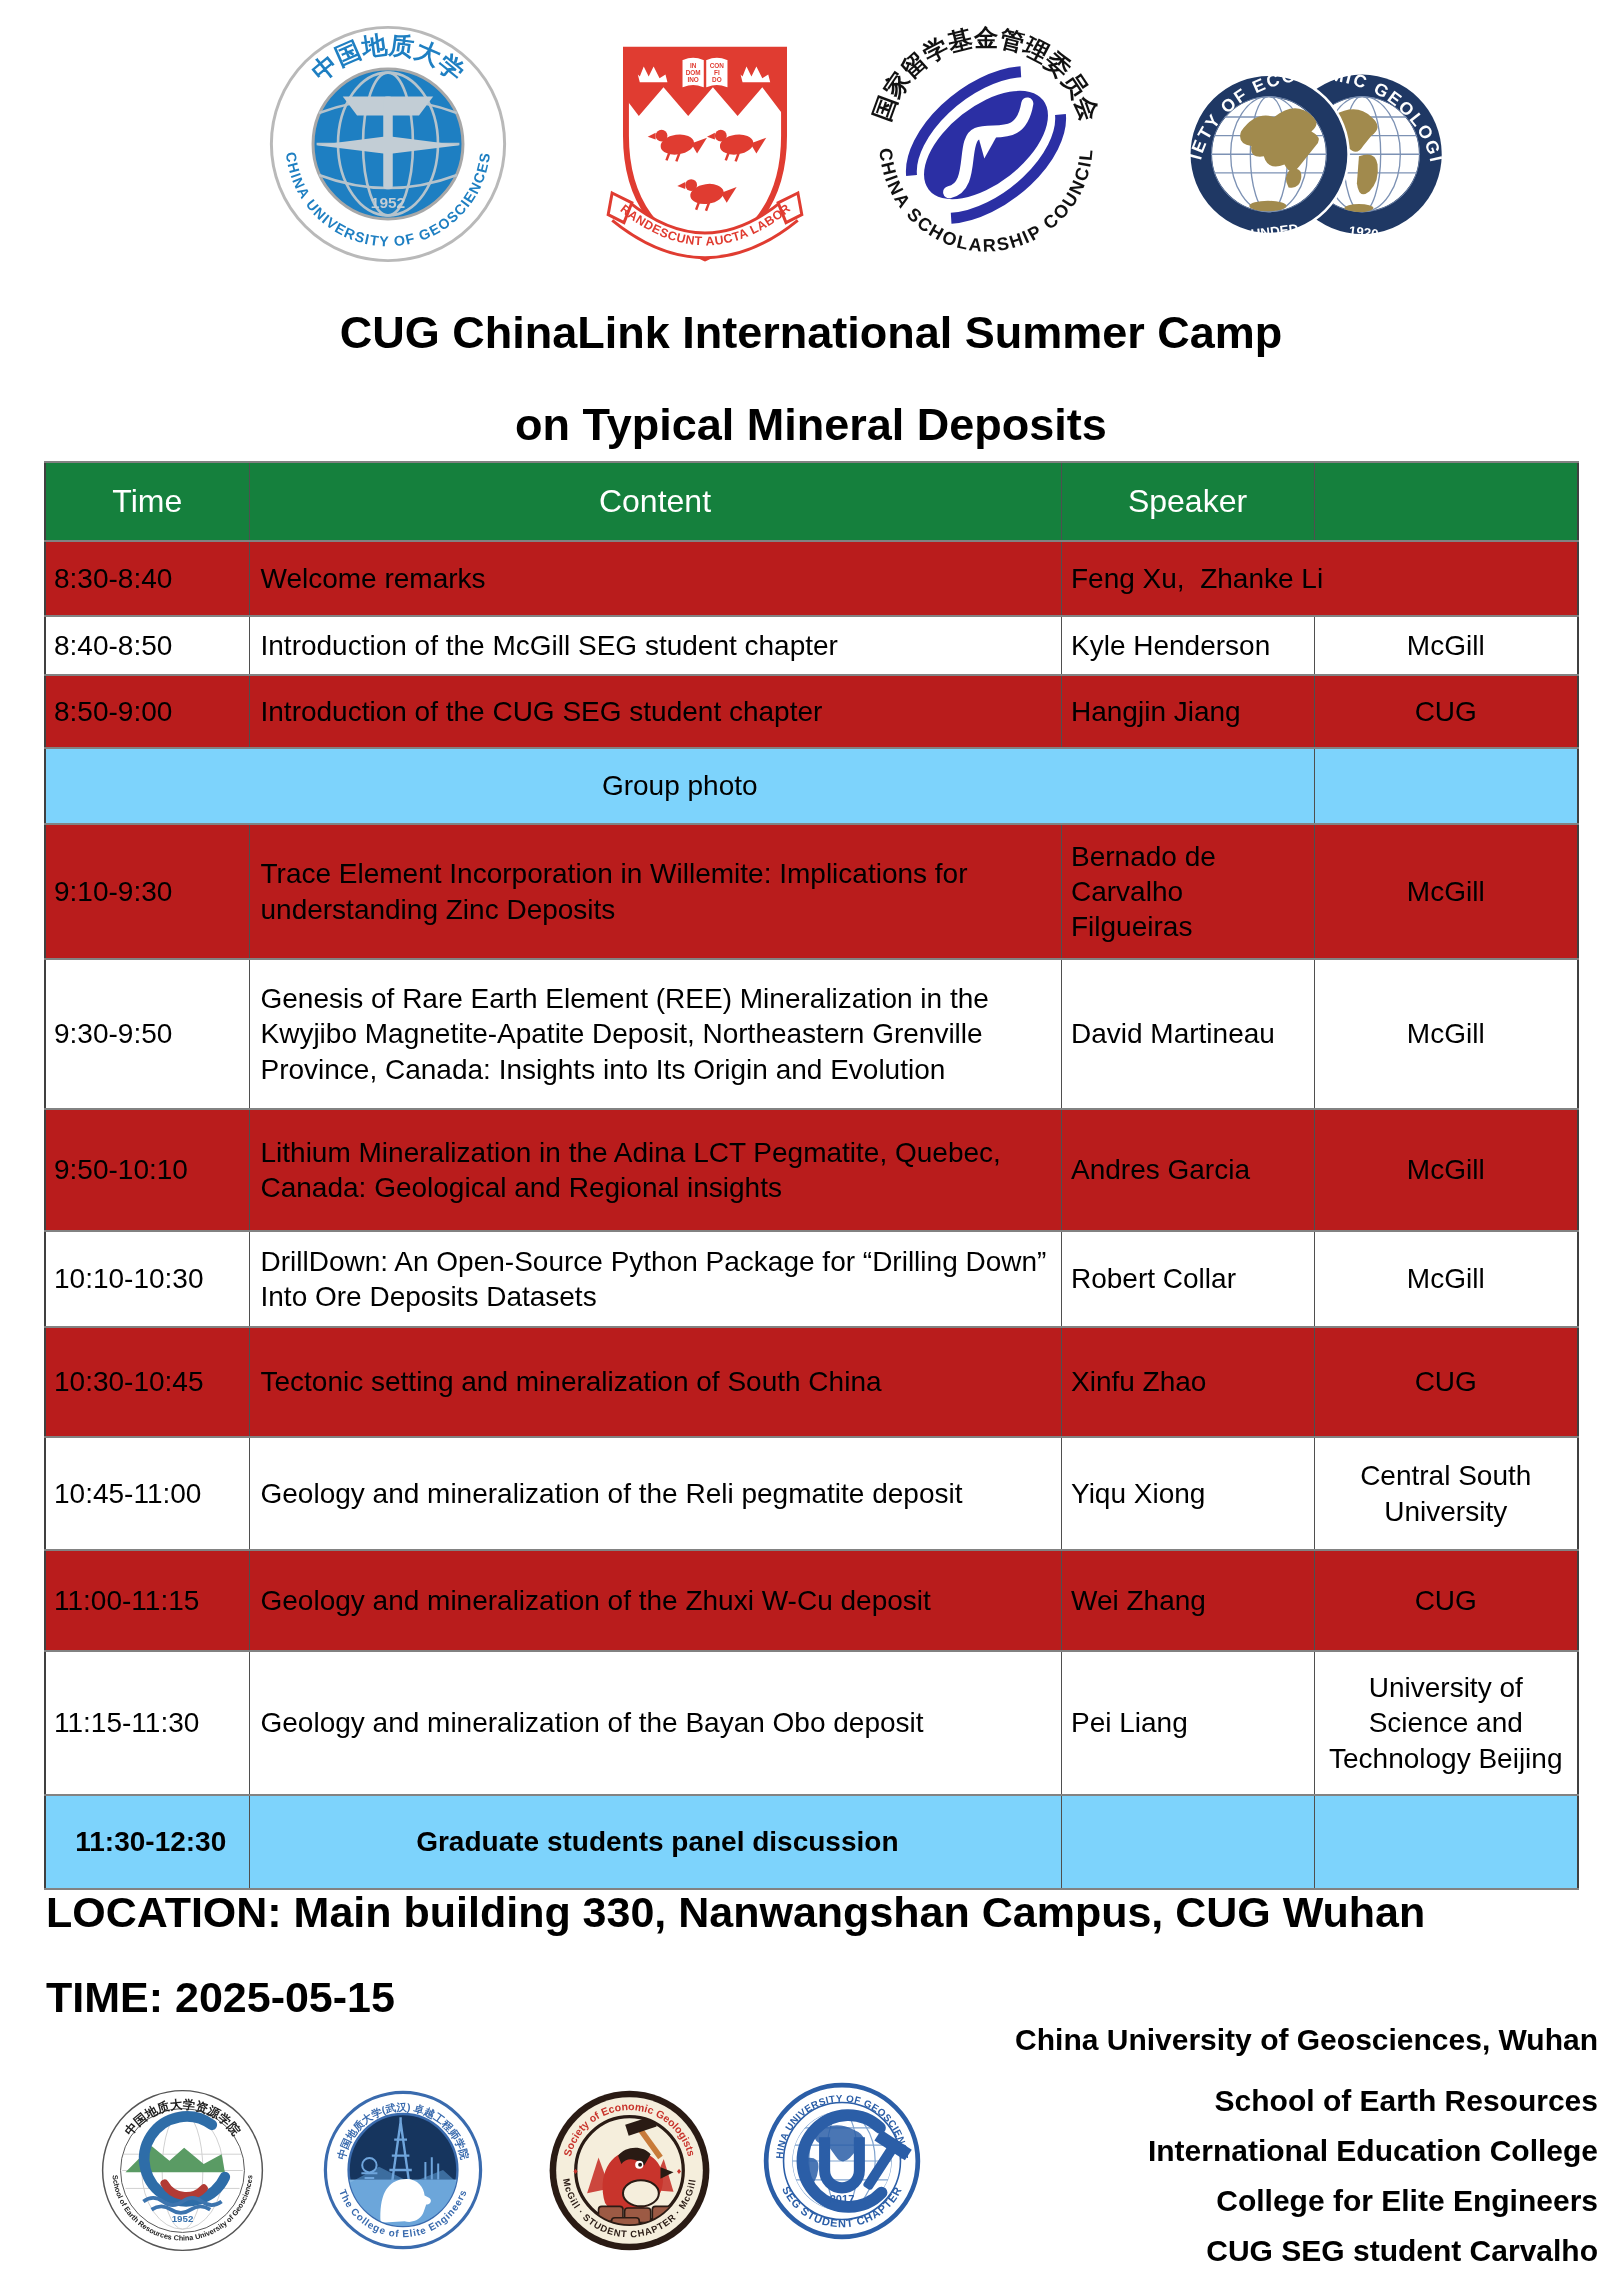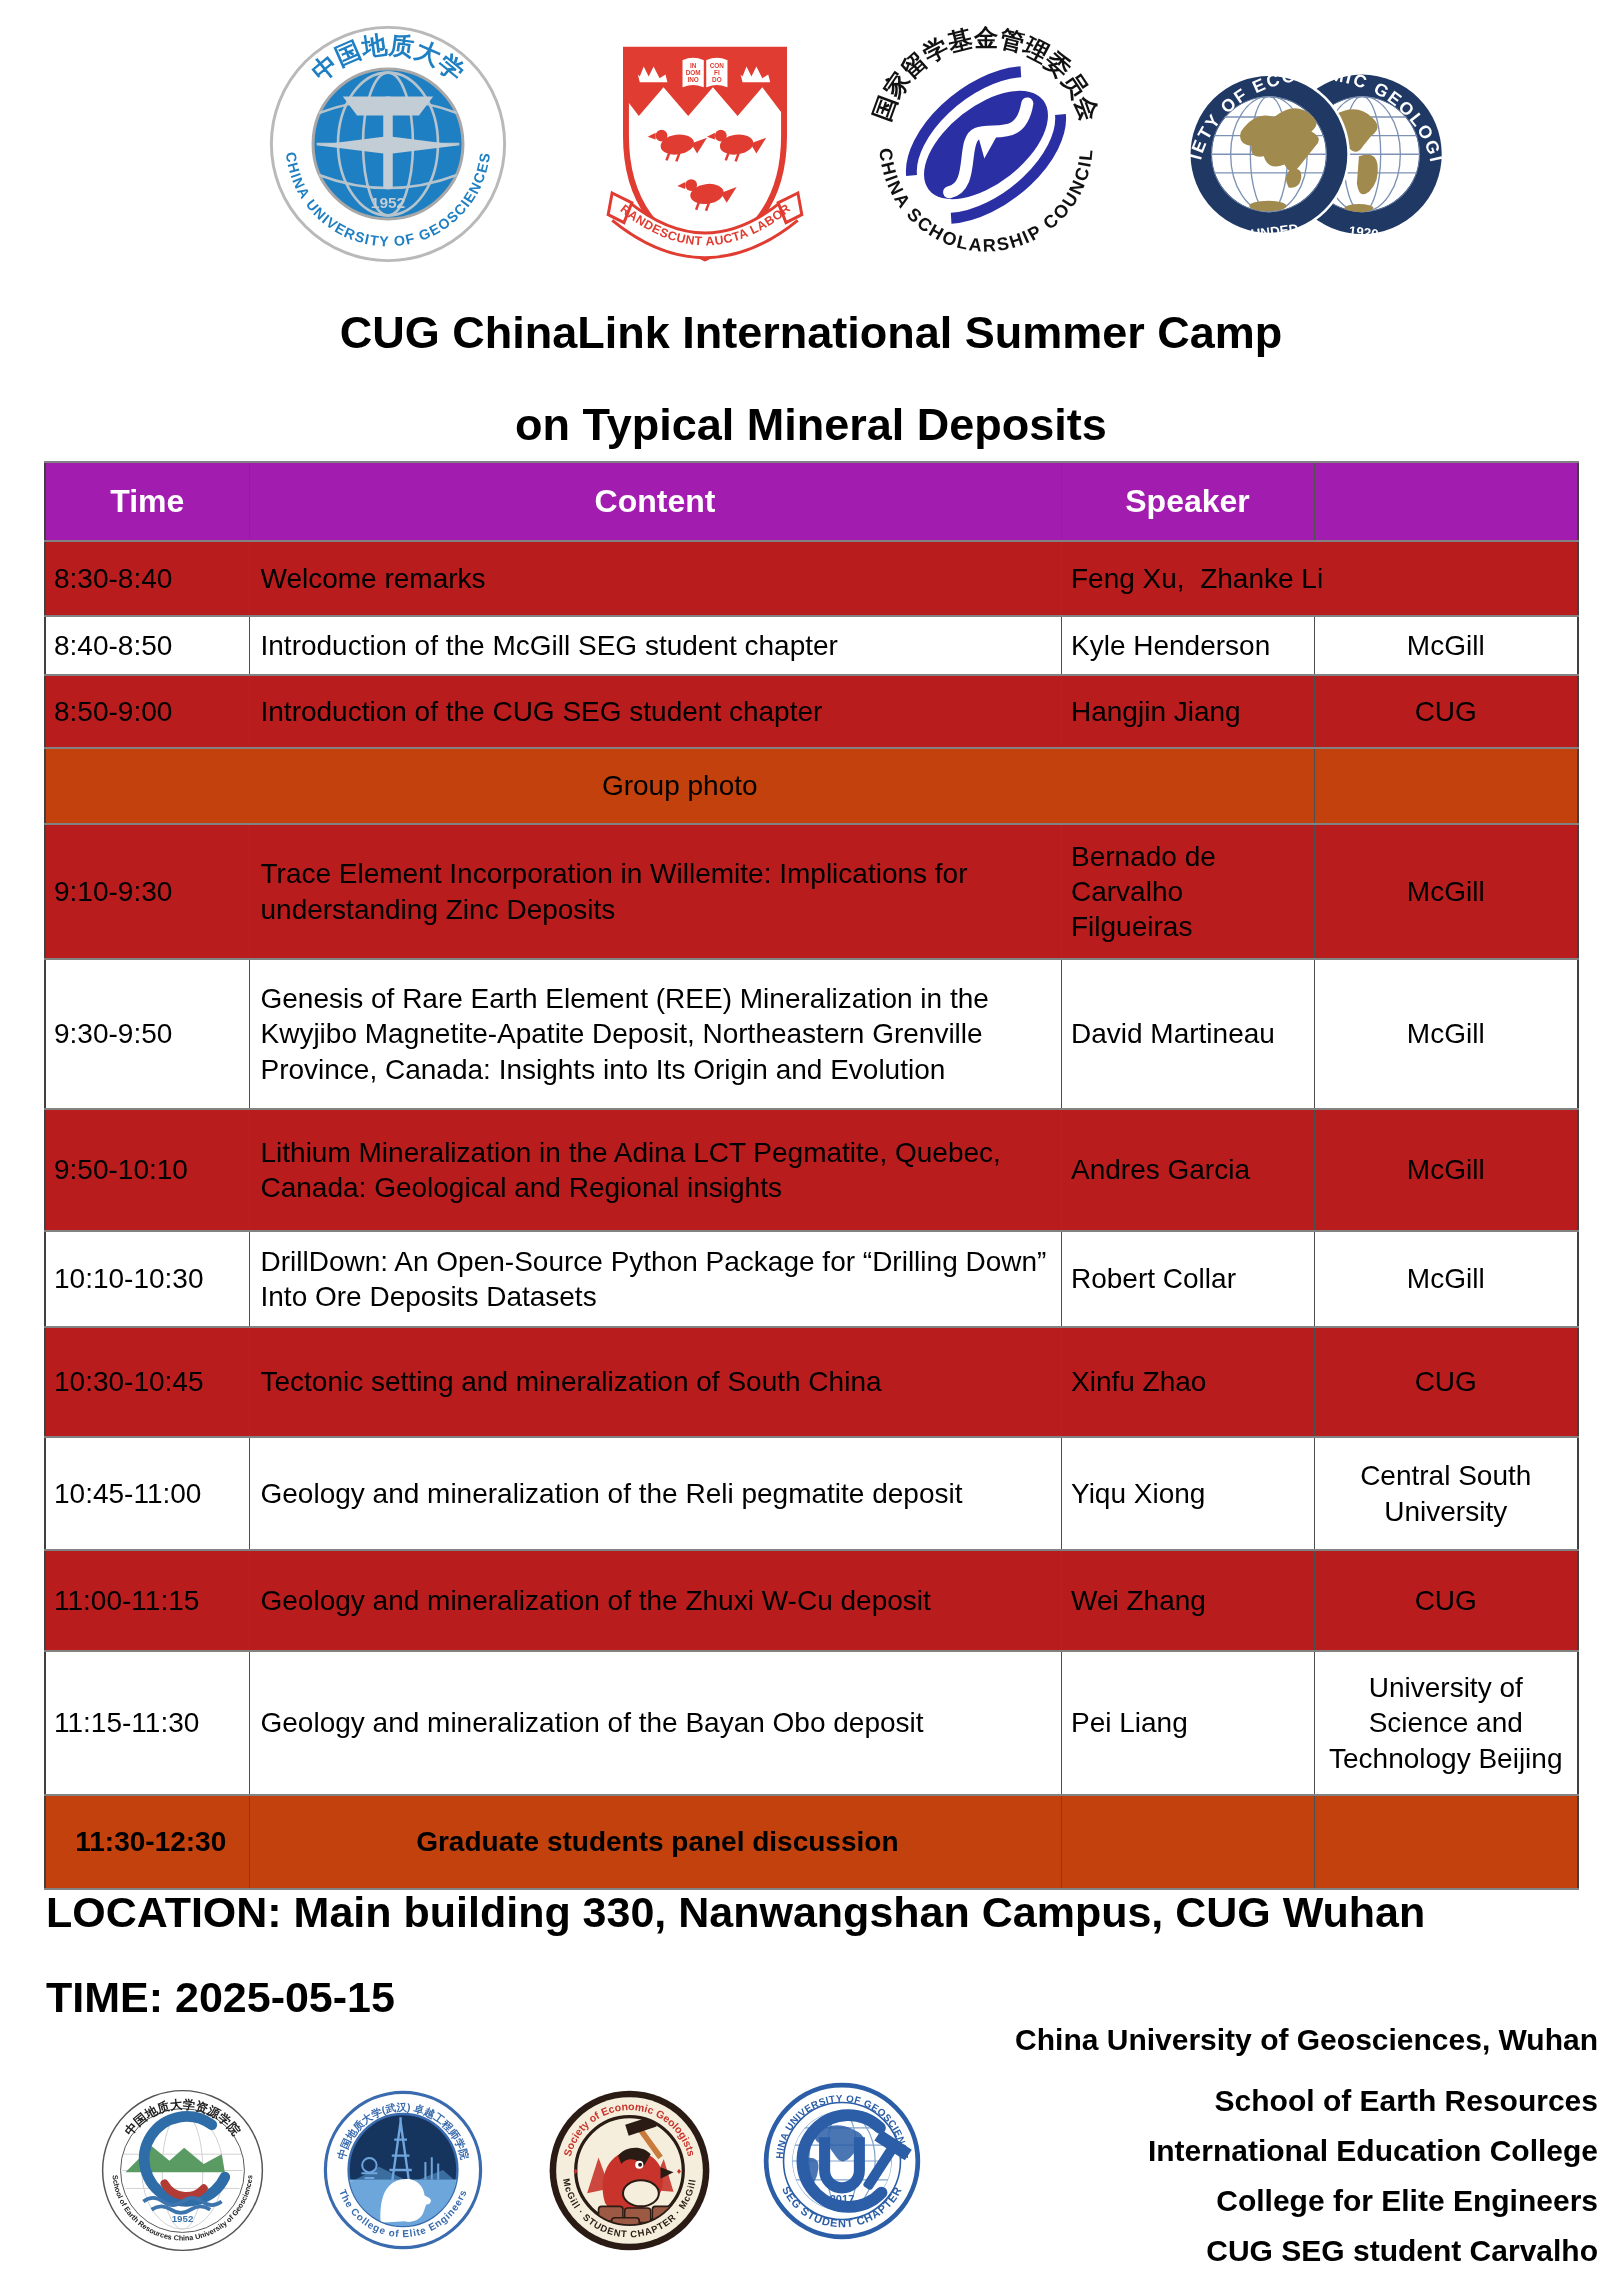--- a/index.html
+++ b/index.html
@@ -12,25 +12,25 @@
   #title2{top:402px;}
 
   
   table.schedule{position:absolute;left:44px;top:461px;width:1532px;
                  border-collapse:collapse;table-layout:fixed;
                  border:2.4px solid #404040;}
   .schedule th,.schedule td{border-left:1.6px solid #4f4f4f;border-right:1.6px solid #4f4f4f;
                  border-top:2.4px solid #828282;border-bottom:2.4px solid #828282;
                  vertical-align:middle;font-size:28px;line-height:1.26;
                  overflow:hidden;word-wrap:break-word;}
-  .schedule thead th{background:#a21caf;color:#fff;font-weight:bold;font-size:32px;
+  .schedule thead th{background:#15803d;color:#fff;font-weight:normal;font-size:32px;
                  text-align:center;height:75px;}
   .bg-gray  td{background:#b91c1c;}
   .bg-white td{background:#FFFFFF;}
-  .bg-green td{background:#c2410c;text-align:center;}
+  .bg-green td{background:#7dd3fc;text-align:center;}
   .time-cell{padding-left:8px;text-align:left;}
   .content-cell{padding-left:11px;padding-right:6.3px;text-align:left;}
   .speaker-cell{padding-left:9.5px;padding-right:3.2px;text-align:left;}
   .affil-cell{text-align:center;padding:0 6.3px;}
   .banner-cell{text-align:center;}
   .panel-bold{font-weight:bold;}
   .panel-center{text-align:center;font-weight:bold;}
 
   
   .loc-line{position:absolute;left:46px;font-weight:bold;font-size:43px;line-height:1;}

